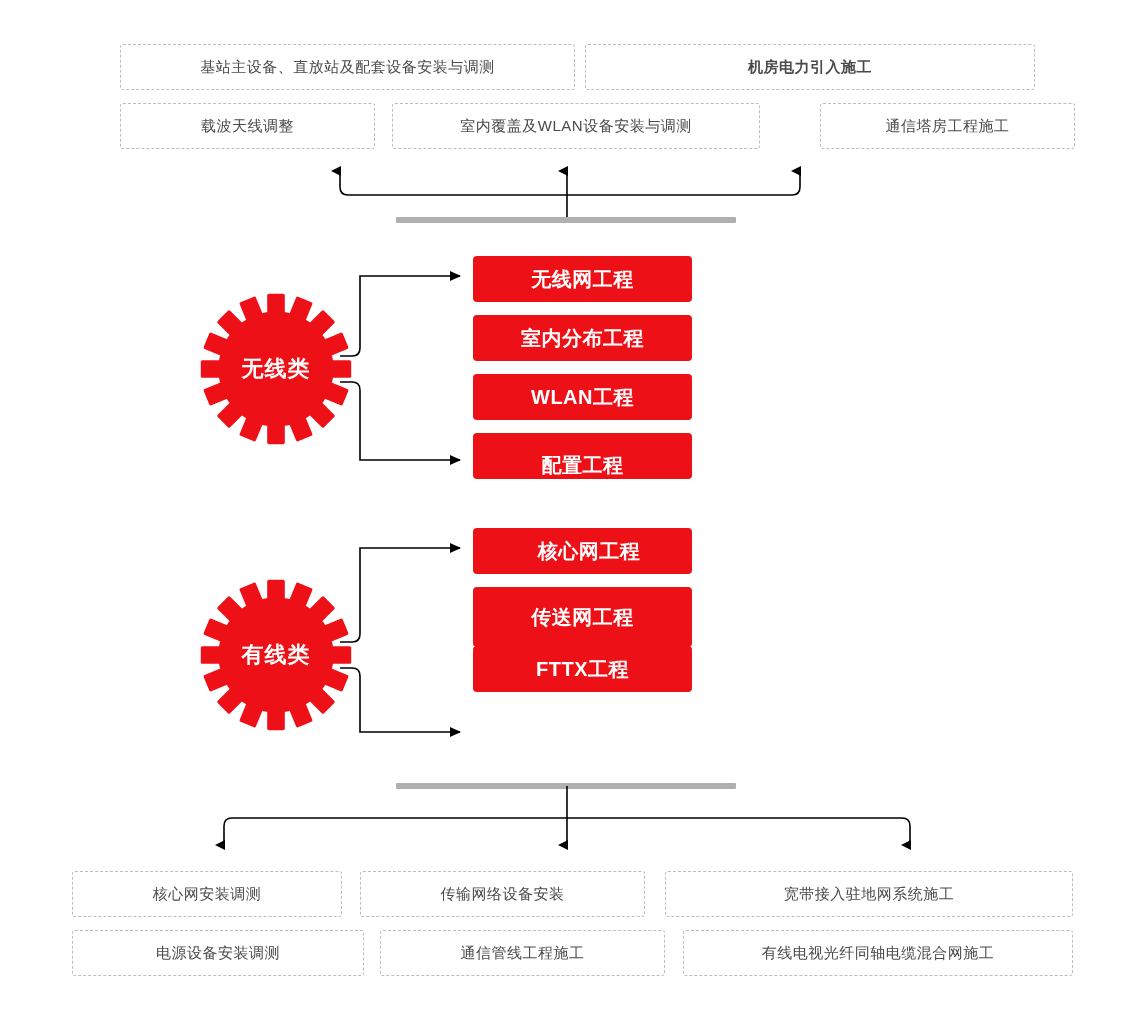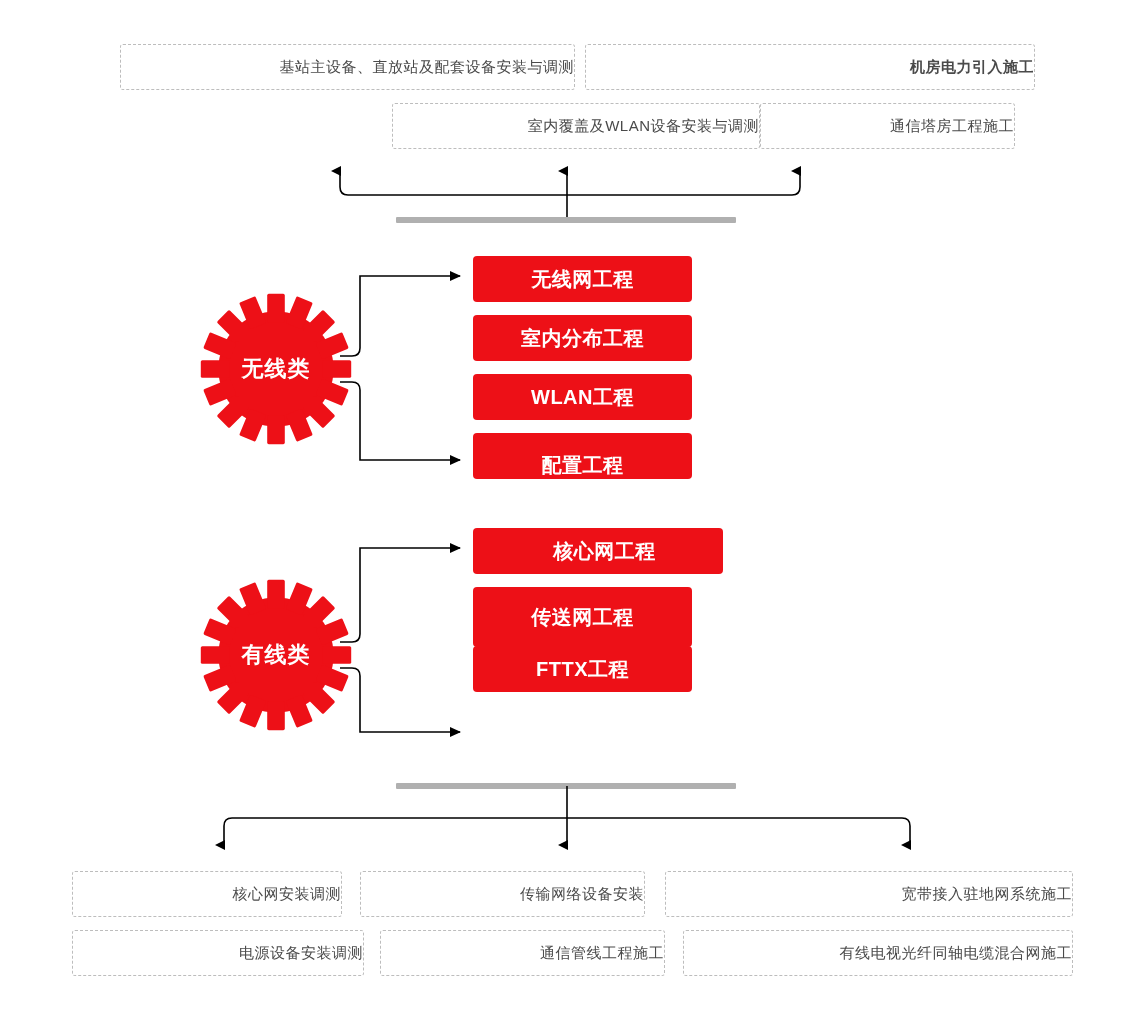--- a/index.html
+++ b/index.html
@@ -19,21 +19,21 @@
     overflow: hidden;
   }
   .dash-box {
     position: absolute;
     box-sizing: border-box;
     border: 1px dashed #bdbdbd;
     border-radius: 3px;
     background: #ffffff;
     display: flex;
     align-items: center;
-    justify-content: flex-end;
+    justify-content: center;
     font-size: 15px;
     color: #4a4a4a;
     letter-spacing: 0.5px;
     white-space: nowrap;
   }
   .red-box {
     position: absolute;
     box-sizing: border-box;
     background: #ed1017;
     border-radius: 4px;
@@ -92,26 +92,29 @@
 <div id="canvas">
 
   <div class="dash-box" style="left:120px; top:44px; width:455px; height:46px;">
     <span>基站主设备、直放站及配套设备安装与调测</span>
   </div>
 
   <div class="dash-box" style="left:585px; top:44px; width:450px; height:46px;font-weight:bold;">
     <span>机房电力引入施工</span>
   </div>
 
+  <div class="dash-box" style="left:120px; top:103px; width:255px; height:46px;">
+    <span>载波天线调整</span>
+  </div>
 
   <div class="dash-box" style="left:392px; top:103px; width:368px; height:46px;">
     <span>室内覆盖及WLAN设备安装与调测</span>
   </div>
 
-  <div class="dash-box" style="left:760px; top:103px; width:255px; height:46px;">
+  <div class="dash-box" style="left:820px; top:103px; width:255px; height:46px;">
     <span>通信塔房工程施工</span>
   </div>
 
   <div class="gray-bar" style="left:396px; top:217px; width:340px;"></div>
 
   <div class="gray-bar" style="left:396px; top:783px; width:340px;"></div>
 
   <svg class="connector" viewBox="0 0 1145 1019">
     <defs>
       <marker id="arrow-up" markerWidth="10" markerHeight="10" refX="5" refY="9" orient="auto" markerUnits="userSpaceOnUse">
@@ -208,21 +211,21 @@
           <rect x="89" y="6" width="22" height="36" rx="2" transform="rotate(270 100 100)"></rect>
           <rect x="89" y="6" width="22" height="36" rx="2" transform="rotate(292.5 100 100)"></rect>
           <rect x="89" y="6" width="22" height="36" rx="2" transform="rotate(315 100 100)"></rect>
           <rect x="89" y="6" width="22" height="36" rx="2" transform="rotate(337.5 100 100)"></rect>
         </g>
       </g>
     </svg>
     <div class="gear-label">有线类</div>
   </div>
 
-  <div class="red-box" style="left:473px; top:528px; width:250px; height:46px;padding-left:13px;">
+  <div class="red-box" style="left:473px; top:528px; width:219px; height:46px;padding-left:13px;">
     <span>核心网工程</span>
   </div>
   <div class="red-box" style="left:473px; top:587px; width:219px; height:60px;">
     <span>传送网工程</span>
   </div>
   <div class="red-box" style="left:473px; top:646px; width:219px; height:46px;">
     <span>FTTX工程</span>
   </div>
 
   <div class="dash-box" style="left:72px; top:871px; width:270px; height:46px;">

